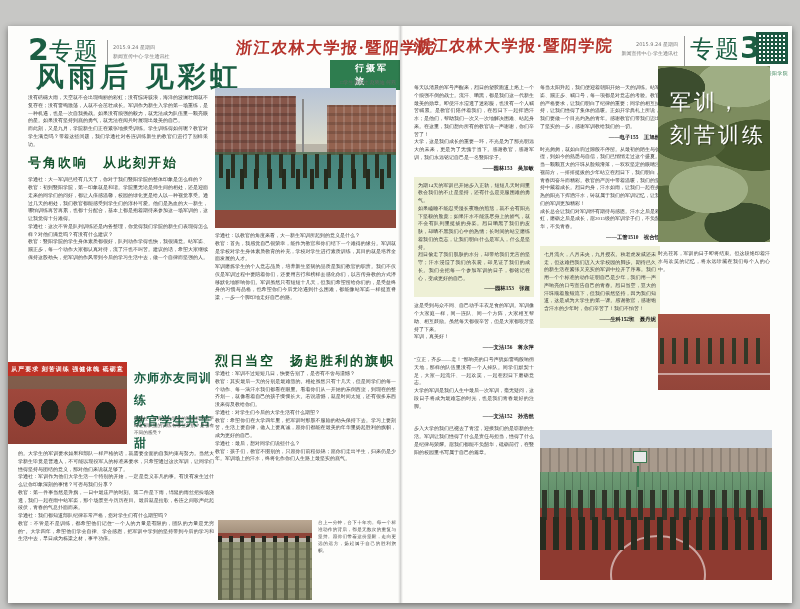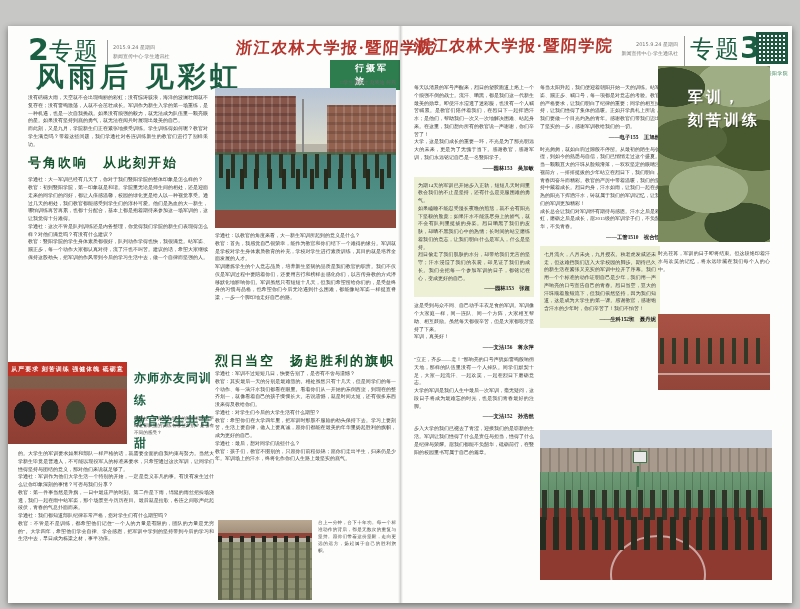--- a/index.html
+++ b/index.html
@@ -91,22 +91,22 @@
   
   .camo{background-color:#7d8c5f;
     background-image:
       radial-gradient(ellipse 34px 20px at 12% 12%,#3c4d2e 98%,transparent),
       radial-gradient(ellipse 42px 24px at 72% 10%,#9fae84 98%,transparent),
       radial-gradient(ellipse 38px 22px at 28% 42%,#55663c 98%,transparent),
       radial-gradient(ellipse 46px 26px at 88% 45%,#47582f 98%,transparent),
       radial-gradient(ellipse 40px 24px at 45% 70%,#9fae84 98%,transparent),
       radial-gradient(ellipse 34px 18px at 8% 78%,#55663c 98%,transparent),
       radial-gradient(ellipse 38px 22px at 75% 90%,#3c4d2e 98%,transparent);}
-  .camo-text{position:absolute;left:12px;top:20px;color:#fff;font-weight:700;
-    font-size:15px;letter-spacing:3px;line-height:1.55;text-shadow:1px 1px 1px rgba(0,0,0,.35);margin-left:18px;}
+  .camo-text{position:absolute;left:12px;top:20px;color:#fff;font-weight:400;
+    font-size:21px;letter-spacing:3px;line-height:1.55;text-shadow:1px 1px 1px rgba(0,0,0,.35);}
   .qr{background:#fff;border:1px solid #1d5741;
     background-image:
       repeating-linear-gradient(0deg,#1d5741 0 2px,transparent 2px 4px),
       repeating-linear-gradient(90deg,#1d5741 0 2px,rgba(255,255,255,.9) 2px 4px);}
   .tagline{font-size:4.8px;color:#2e7d4f;text-align:right;letter-spacing:.5px;}
   .byline{font-size:5px;color:#6b6b6b;text-align:right;}
 </style>
 </head>
 <body>
 

